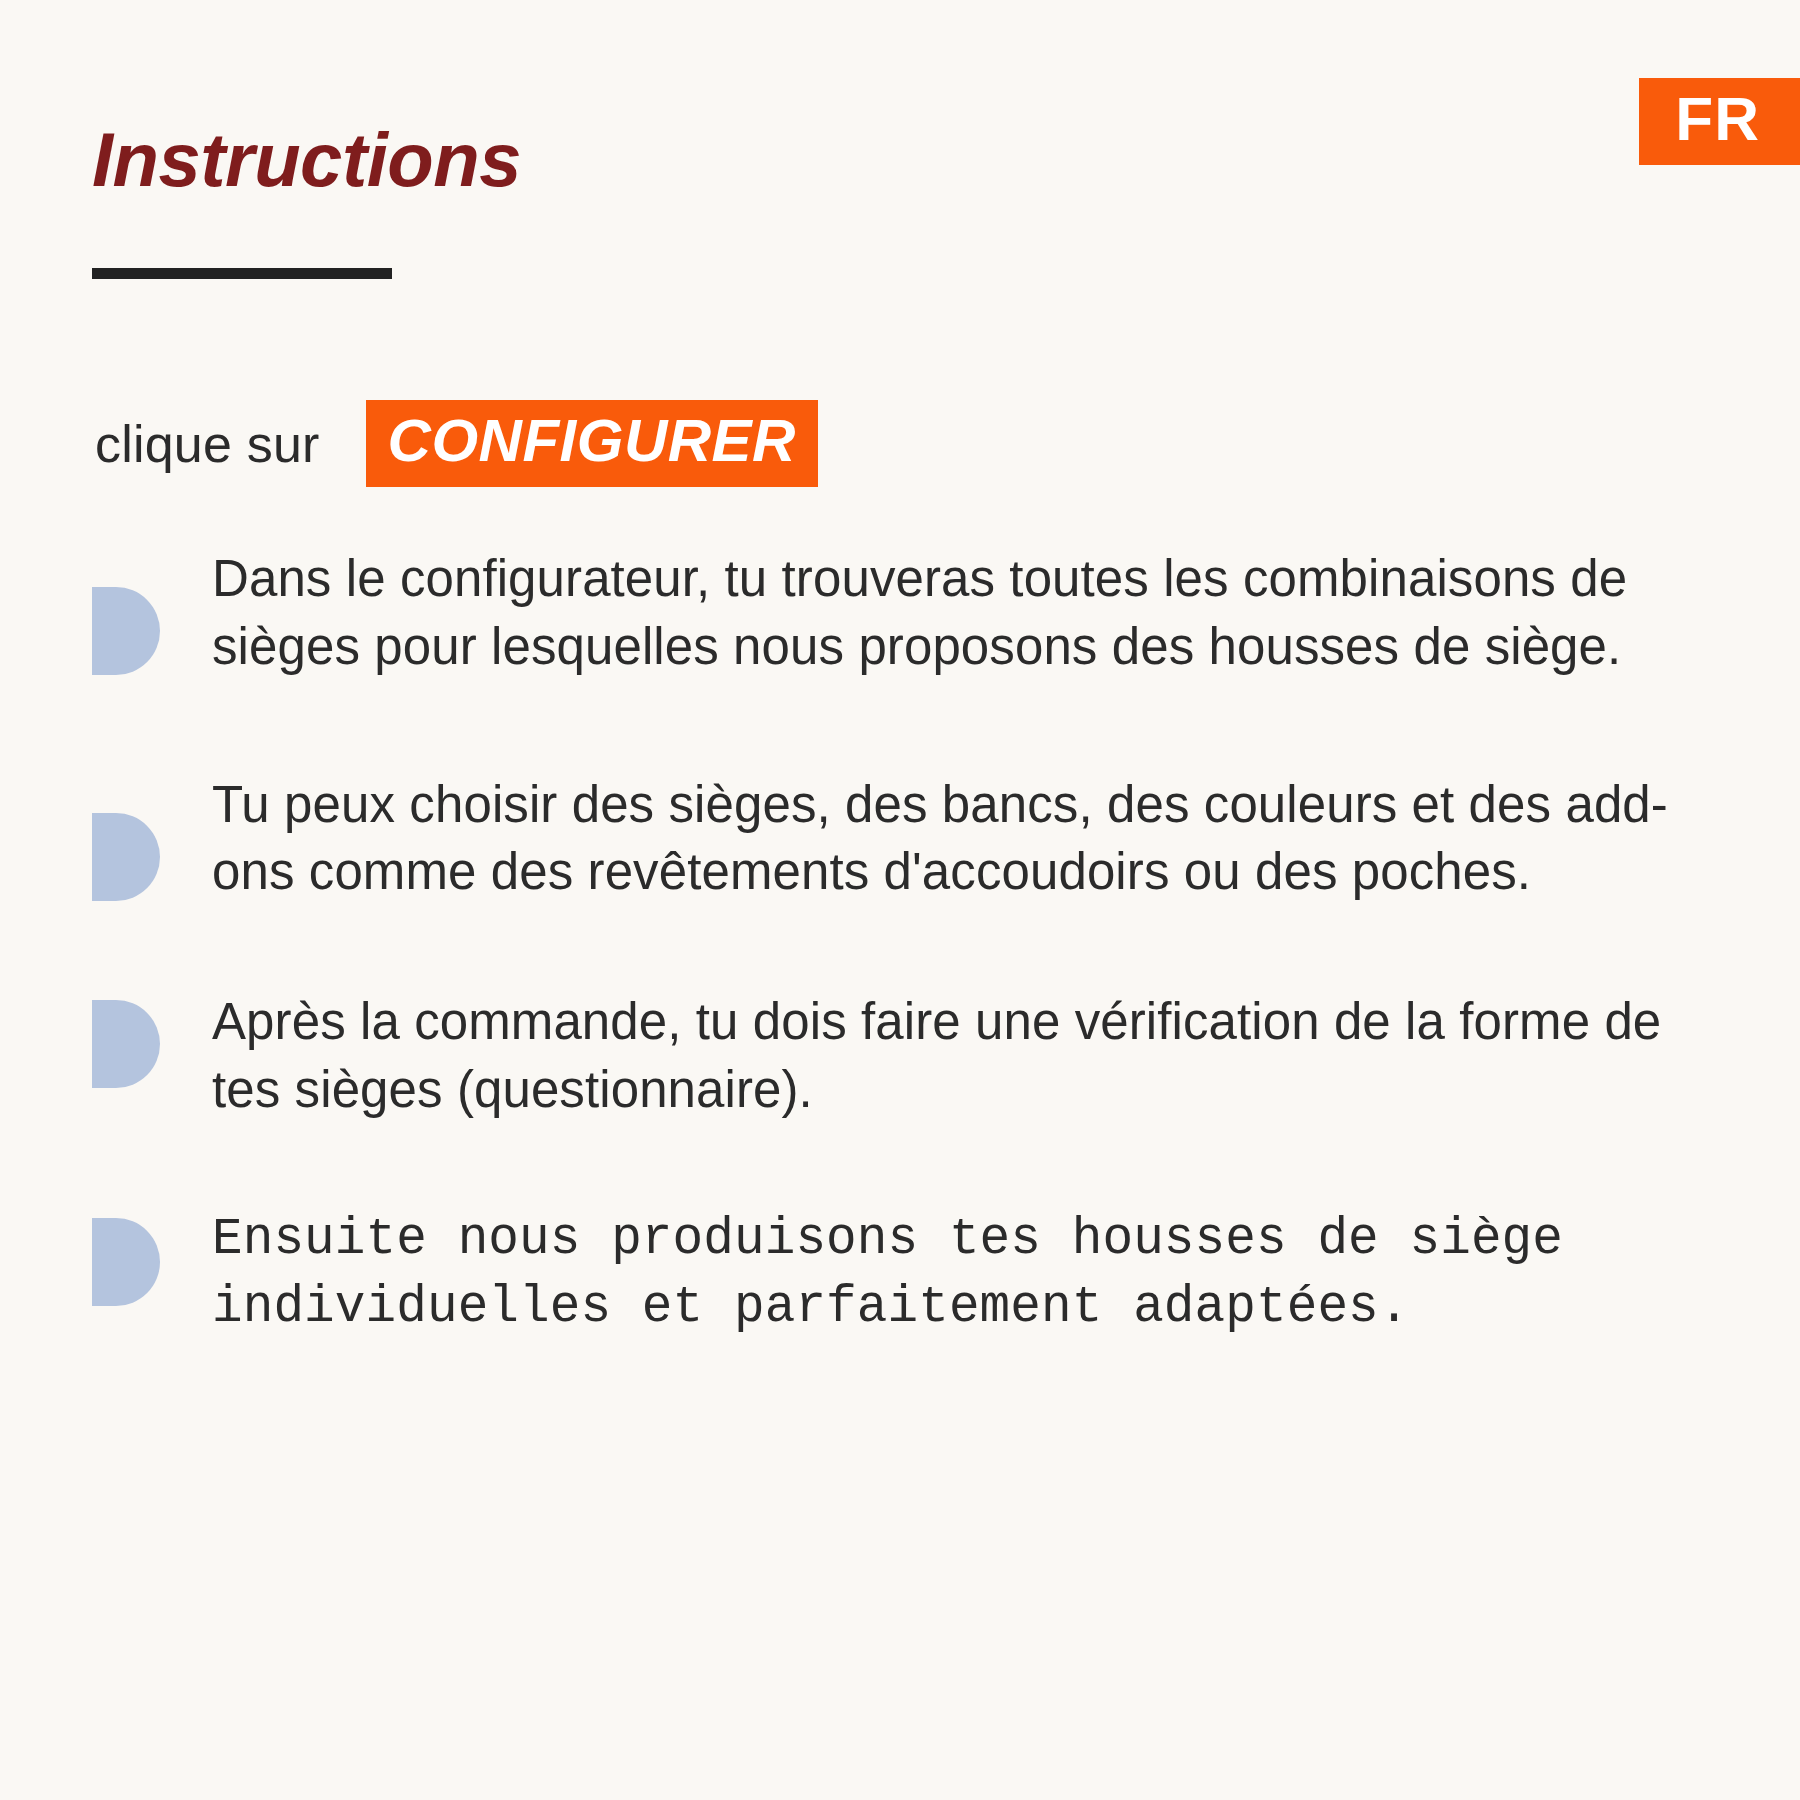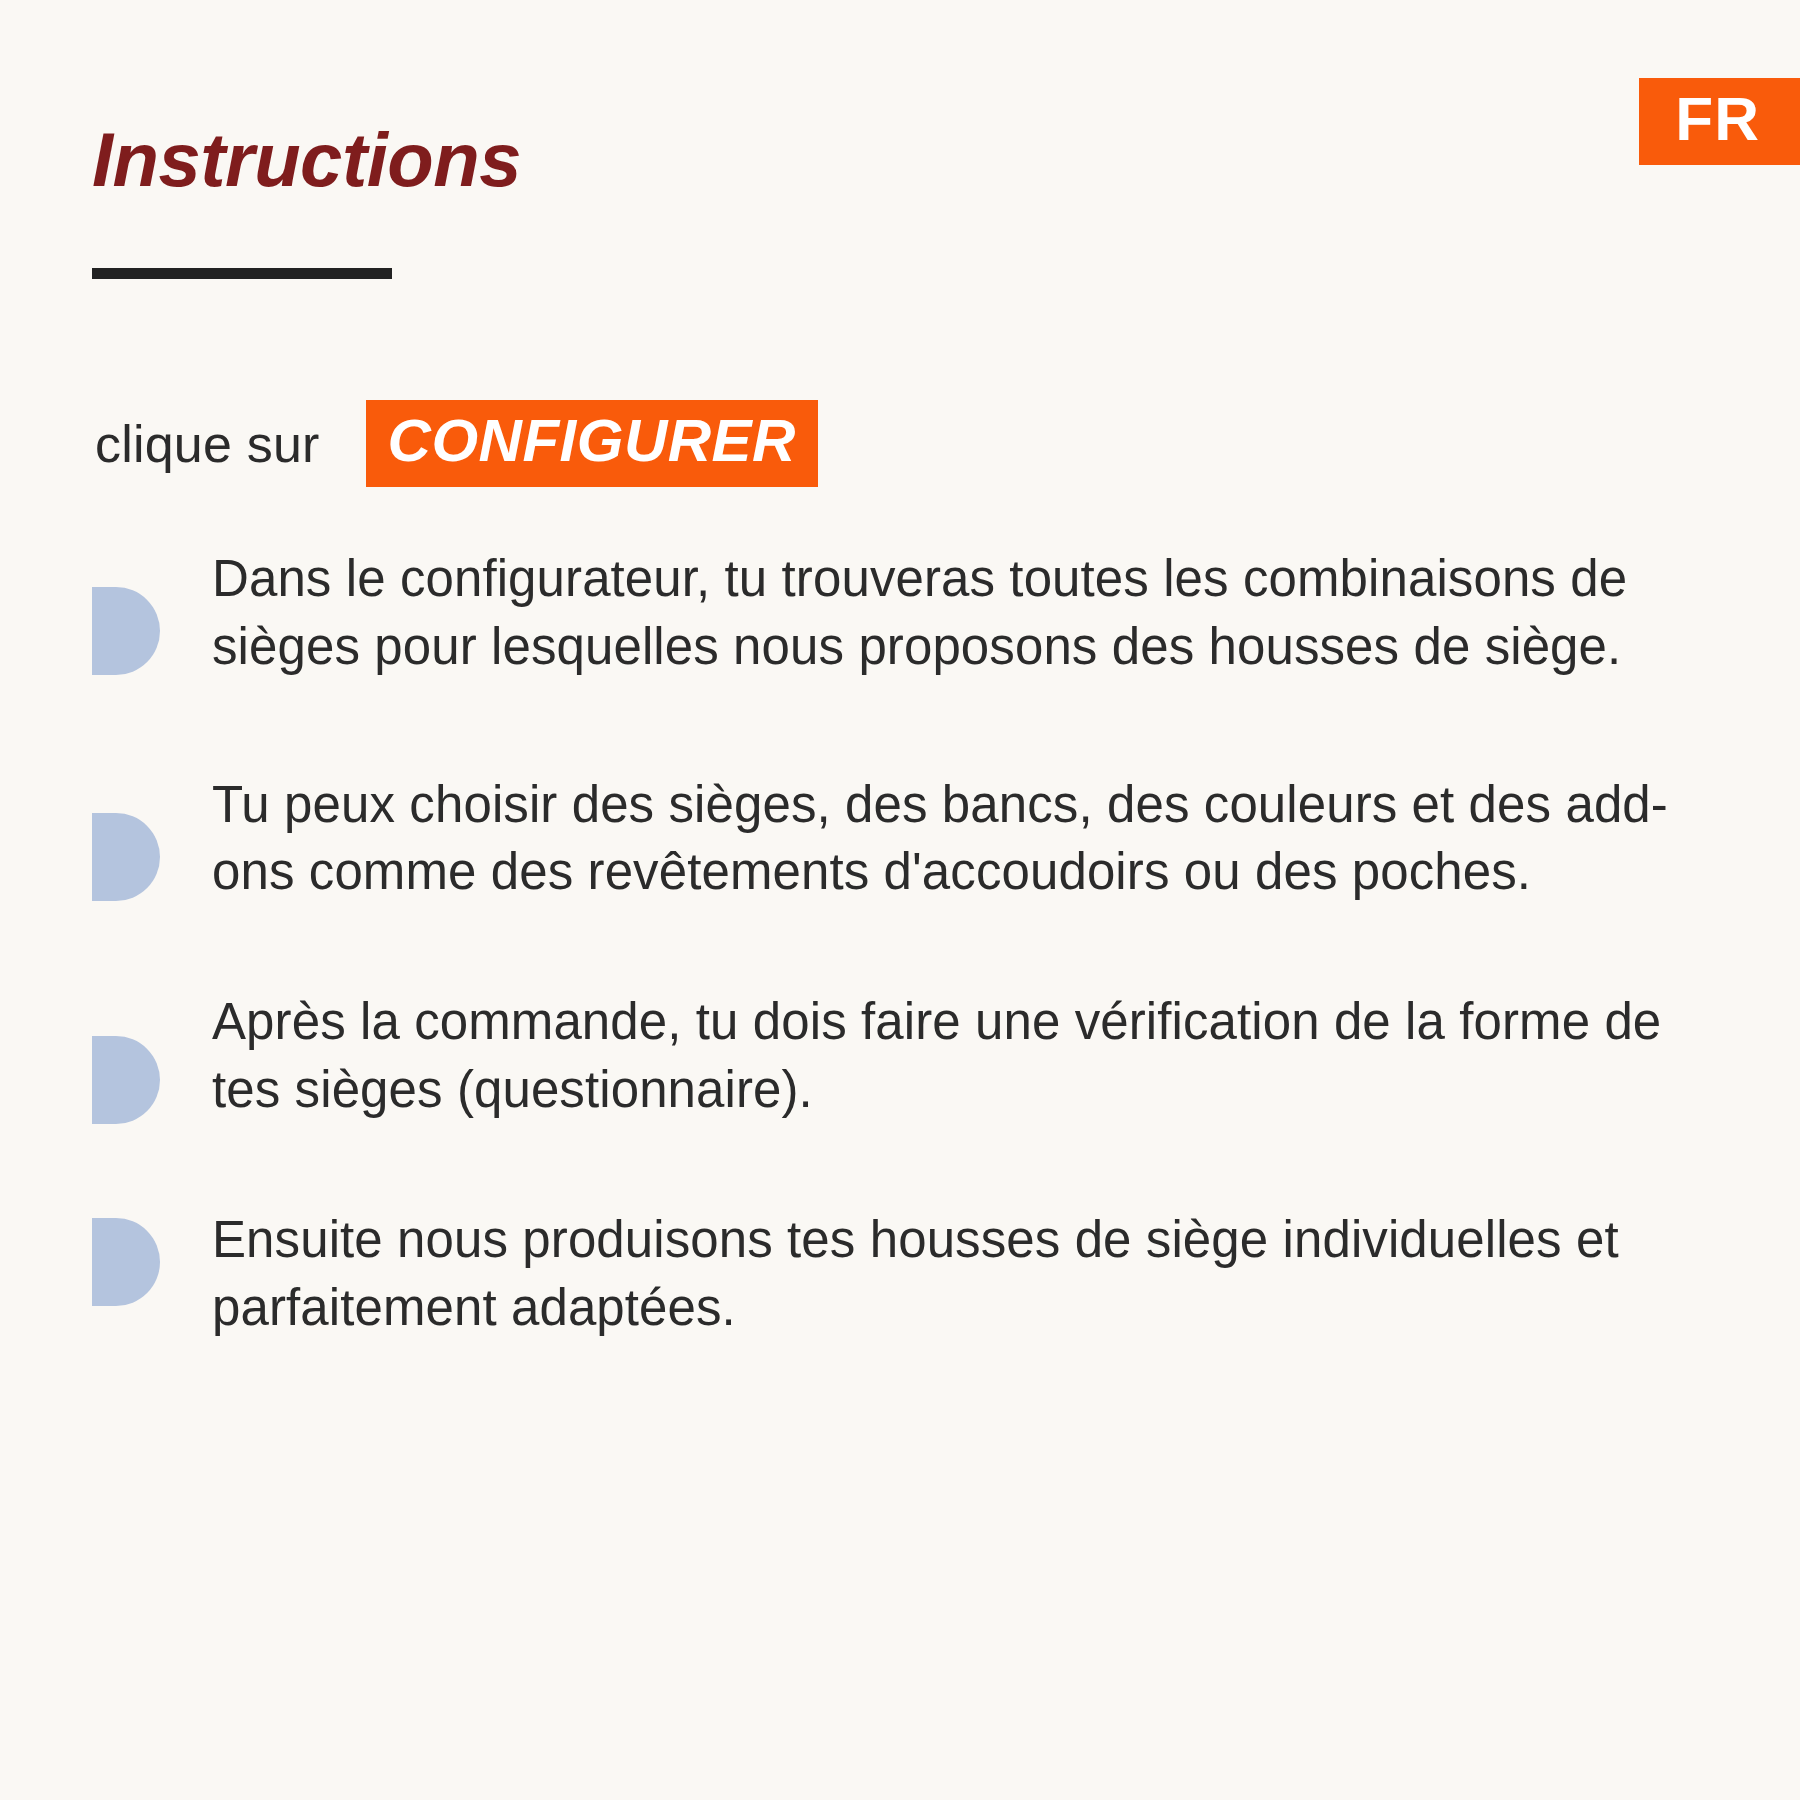--- a/index.html
+++ b/index.html
@@ -90,20 +90,21 @@
     top: 545px;
     width: 1640px;
   }
   .bullet-item {
     display: flex;
     align-items: flex-start;
     margin-bottom: 88px;
   }
   .bullet-item:last-child {
     margin-bottom: 8px;
+    font-family: Liberation Mono, monospace;
   }
   .bullet-marker {
     flex: 0 0 auto;
     width: 68px;
     height: 88px;
     background: #b4c4de;
     border-radius: 0 44px 44px 0;
     margin-right: 52px;
   }
   .bullet-text {
@@ -112,21 +113,21 @@
     color: #2b2b2b;
     max-width: 1470px;
     letter-spacing: 0.1px;
   }
   .bi-0 .bullet-marker { margin-top: 42px; }
   .bi-1 .bullet-marker { margin-top: 42px; }
   .bi-2 .bullet-marker { margin-top: 12px; }
   .bi-3 .bullet-marker { margin-top: 12px; }
   .bi-0 { margin-bottom: 90px; }
   .bi-1 { margin-bottom: 82px; }
-  .bi-2 { margin-bottom: 82px; align-items: flex-end; }
+  .bi-2 { margin-bottom: 82px; }
 </style>
 </head>
 <body>
 
 <div class="page">
 
   <div class="lang-badge">FR</div>
 
   <div class="title">Instructions</div>
   <div class="title-rule"></div>

